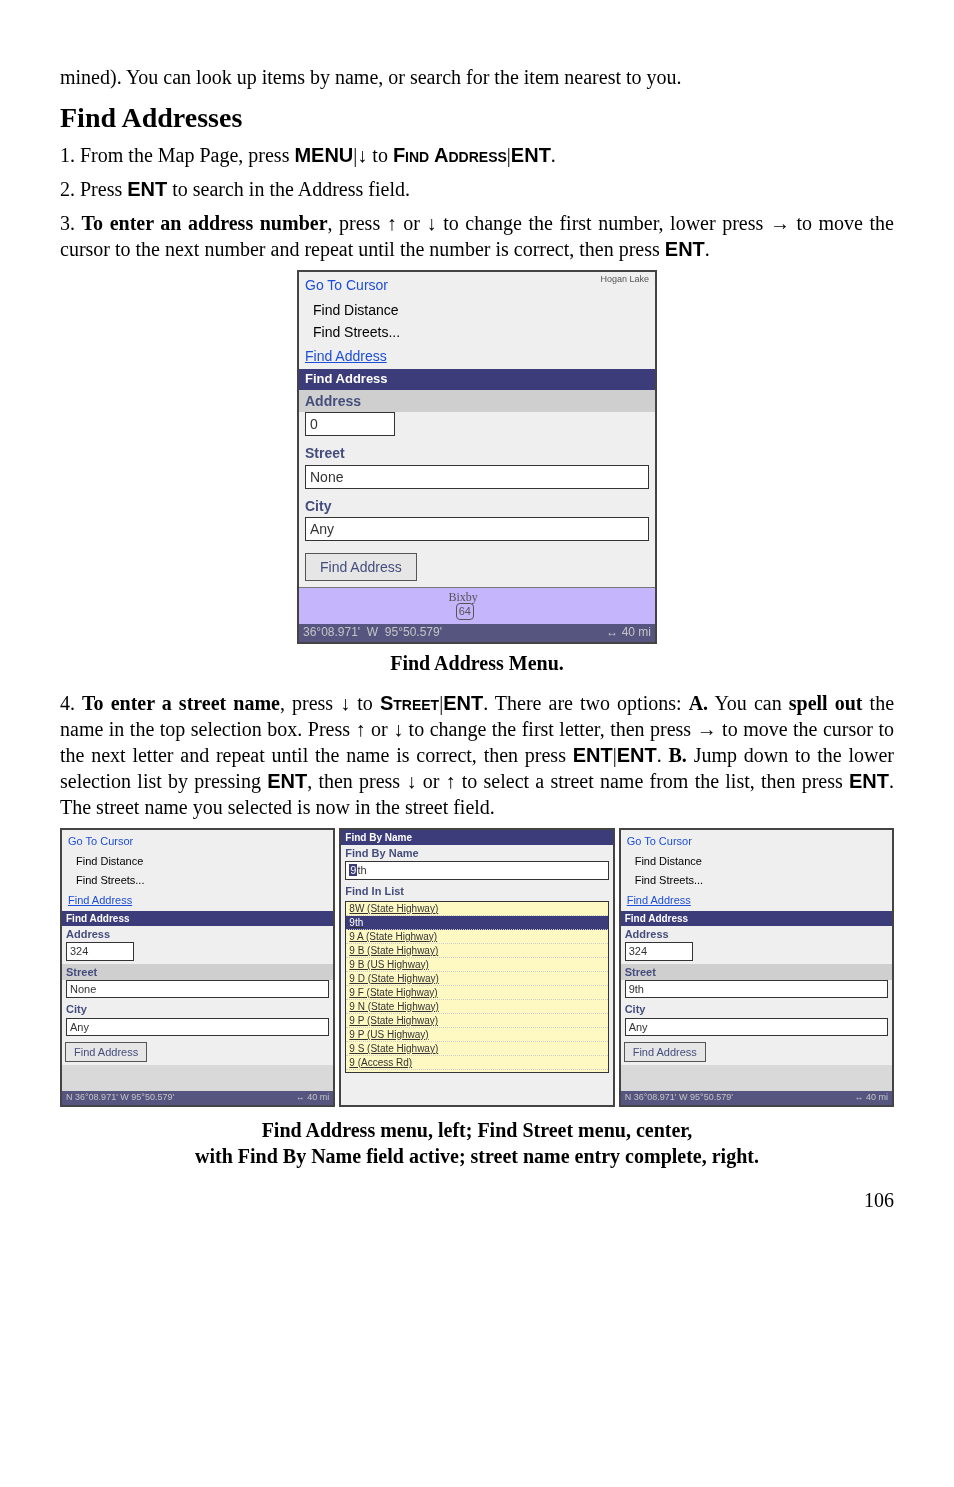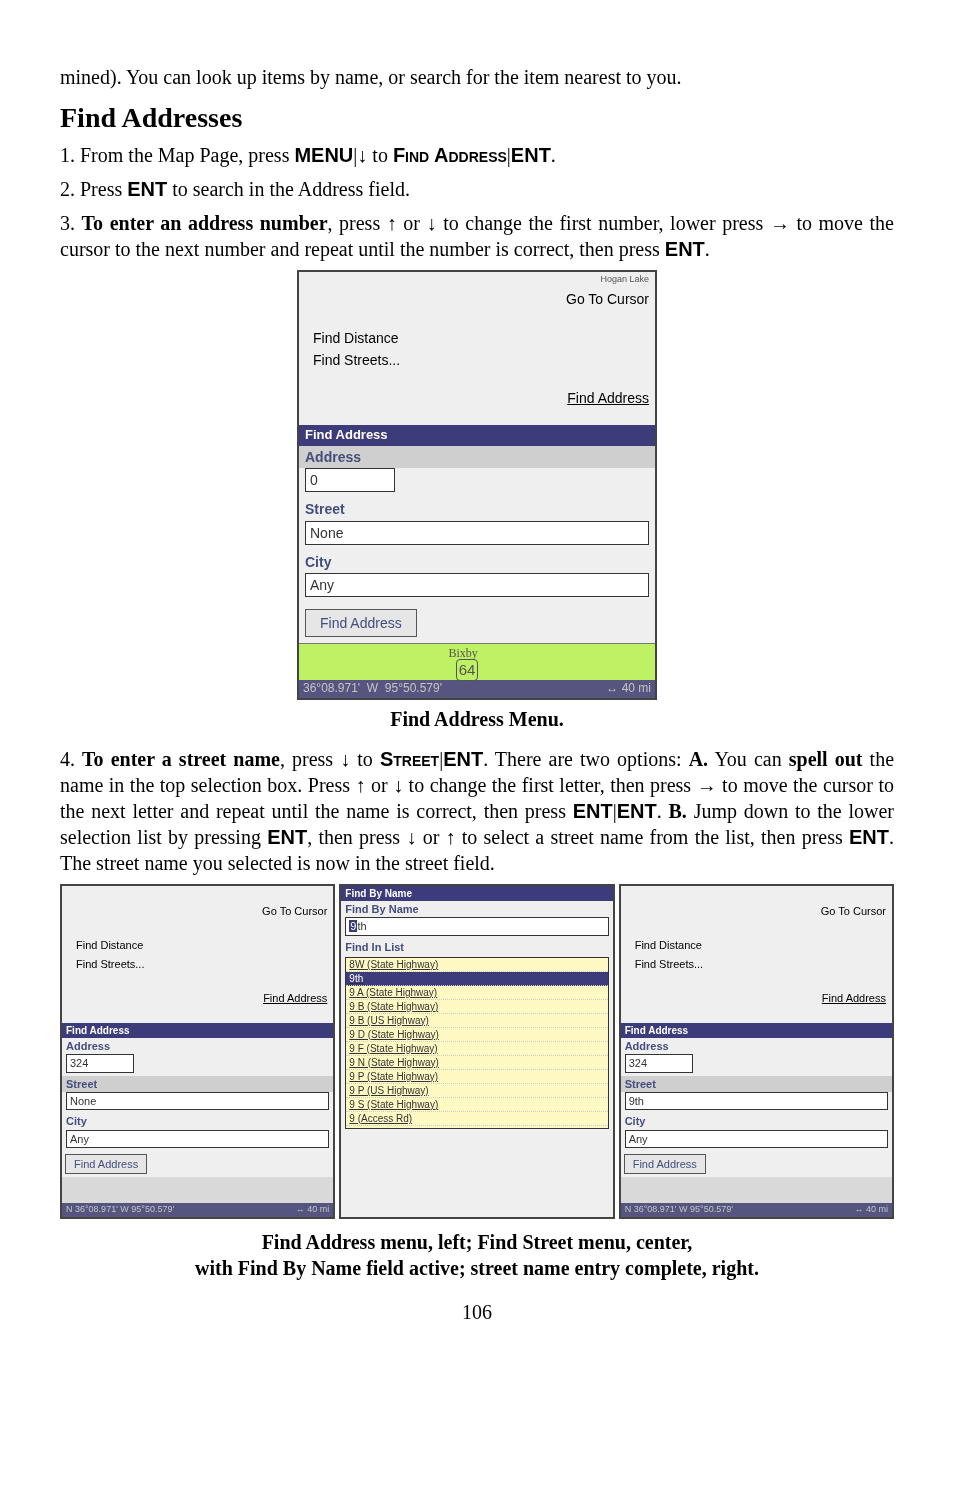--- a/index.html
+++ b/index.html
@@ -11,43 +11,43 @@
     box-sizing:border-box;
     color:#000;
     font-size:20px;
     line-height:1.3;
   }
   h2{font-size:28px;font-weight:bold;margin:10px 0 6px 0;}
   .sans{font-family:Arial,Helvetica,sans-serif;font-weight:bold;}
   .smallcaps{font-variant:small-caps;}
   p{margin:4px 0 8px 0;text-align:justify;}
   .caption{text-align:center;font-weight:bold;margin:6px 0 14px 0;}
-  .pn{text-align:center;margin-top:18px;}
+  .pn{text-align:right;margin-top:18px;}
   .arrow{font-family:Arial,sans-serif;}
 
   
   .shot{
     background:#efefef;
     border:2px solid #444;
     font-family:Arial,Helvetica,sans-serif;
     font-size:14px;
     color:#333;
     position:relative;
     box-sizing:border-box;
   }
-  .grayitem{color:#000000;padding:18px 6px;text-align:right;}
+  .grayitem{color:#1d4ed8;padding:4px 6px;}
   .blackitem{color:#000;padding:2px 14px;}
   .titlebar{background:#3c3c7a;color:#fff;font-weight:bold;padding:2px 6px;font-size:13px;}
   .label{color:#444d7c;font-weight:bold;padding:2px 6px;}
   .field{background:#fff;border:1px solid #333;margin:0 6px 6px 6px;padding:2px 4px;font-size:14px;}
   .btn{background:#e6e6e6;border:1px solid #555;color:#444d7c;padding:4px 14px;margin:6px;display:inline-block;font-size:14px;}
   .statusbar{background:#555580;color:#c5c5c5;font-size:12px;display:flex;justify-content:space-between;padding:1px 4px;align-items:center;}
-  .mapstrip{background:#bef264;height:36px;border-top:1px solid #777;position:relative;font-size:11px;color:#555;}
+  .mapstrip{background:#c4b5fd;height:36px;border-top:1px solid #777;position:relative;font-size:11px;color:#555;}
   .bixby{font-family:cursive;font-size:12px;color:#555;position:absolute;left:42%;top:2px;}
-  .route{position:absolute;left:44%;top:15px;border:1px solid #555;border-radius:4px;padding:0 2px;font-size:15px;text-align:right;}
+  .route{position:absolute;left:44%;top:15px;border:1px solid #555;border-radius:4px;padding:0 2px;font-size:11px;text-align:right;}
 
   .row-shots{display:flex;justify-content:space-between;gap:4px;}
   .row-shots .shot{width:276px;font-size:11px;}
   .row-shots .field{font-size:11px;margin:0 4px 3px 4px;padding:1px 3px;}
   .row-shots .label{font-size:11px;padding:1px 4px;}
   .row-shots .btn{font-size:11px;padding:2px 8px;margin:3px;}
   .row-shots .titlebar{font-size:10px;padding:1px 4px;}
   .row-shots .statusbar{font-size:9px;}
   .listbox{background:#fef9c3;border:1px solid #333;margin:2px 4px;height:170px;overflow:hidden;font-size:10px;text-decoration:underline;}
   .listbox div{padding:0 3px;border-bottom:1px dotted #ccc;white-space:nowrap;}

